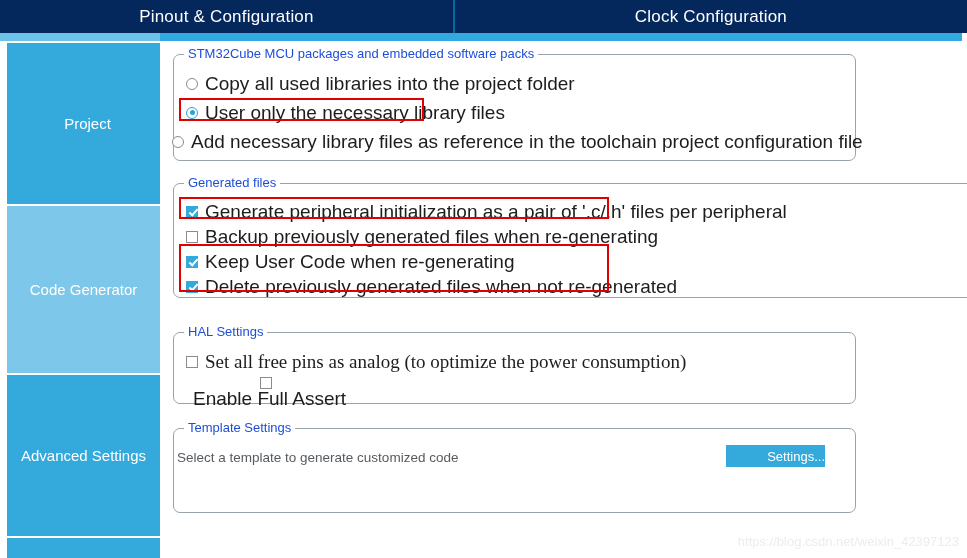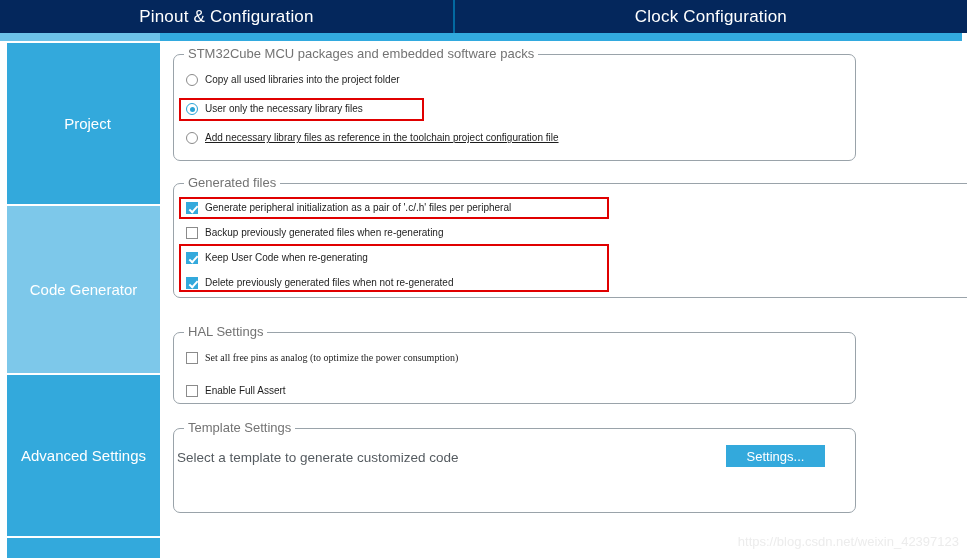--- a/index.html
+++ b/index.html
@@ -98,35 +98,35 @@
     box-sizing: border-box;
     background: transparent;
   }
   .group-legend {
     position: absolute;
     top: -9px;
     left: 10px;
     padding: 0 4px;
     background: #ffffff;
     font-size: 13px;
-    color: #737373;
+    color: #1d4ed8;
     white-space: nowrap;
   }
 
   .gb-packages  { left: 13px; top: 13px;  width: 683px; height: 107px; }
   .gb-generated { left: 13px; top: 142px; width: 803px; height: 115px; }
   .gb-hal       { left: 13px; top: 291px; width: 683px; height: 72px;  }
   .gb-template  { left: 13px; top: 387px; width: 683px; height: 85px;  }
 
   
   .opt {
     position: absolute;
     display: flex;
     align-items: center;
-    font-size: 10px;
+    font-size: 19px;
     color: #1d1d1d;
     white-space: nowrap;
     line-height: 1;
   }
   .opt .label { margin-left: 7px; }
 
   
   .radio {
     width: 12px; height: 12px;
     border-radius: 50%;
@@ -191,21 +191,21 @@
   .settings-btn {
     position: absolute;
     left: 566px; top: 404px;
     width: 99px; height: 22px;
     background: #33a9dc;
     color: #ffffff;
     font-size: 13px;
     border: none;
     display: flex;
     align-items: center;
-    justify-content: center;
+    justify-content: flex-end;
     cursor: pointer;
     font-family: "Liberation Sans", sans-serif;
   }
 
   
   .watermark {
     position: absolute;
     right: 8px;
     bottom: 9px;
     font-size: 13px;
@@ -248,21 +248,21 @@
     <span class="group-legend">STM32Cube MCU packages and embedded software packs</span>
   </div>
   <div class="opt" style="left:26px; top:33px;">
     <span class="radio"></span>
     <span class="label">Copy all used libraries into the project folder</span>
   </div>
   <div class="opt" style="left:26px; top:62px;">
     <span class="radio checked"></span>
     <span class="label">User only the necessary library files</span>
   </div>
-  <div class="opt" style="left:26px; top:91px;text-decoration:underline;">
+  <div class="opt" style="left:12px; top:91px;">
     <span class="radio"></span>
     <span class="label">Add necessary library files as reference in the toolchain project configuration file</span>
   </div>
   <div class="annot annot-radio"></div>
 
   <div class="groupbox gb-generated">
     <span class="group-legend">Generated files</span>
   </div>
   <div class="opt" style="left:26px; top:161px;">
     <span class="checkbox checked"></span>
@@ -283,21 +283,21 @@
   <div class="annot annot-gen"></div>
   <div class="annot annot-keepdel"></div>
 
   <div class="groupbox gb-hal">
     <span class="group-legend">HAL Settings</span>
   </div>
   <div class="opt" style="left:26px; top:311px;font-family:Liberation Serif, serif;">
     <span class="checkbox"></span>
     <span class="label">Set all free pins as analog (to optimize the power consumption)</span>
   </div>
-  <div class="opt" style="left:26px; top:344px;">
+  <div class="opt" style="left:26px; top:336px;flex-direction:column;">
     <span class="checkbox"></span>
     <span class="label">Enable Full Assert</span>
   </div>
 
   <div class="groupbox gb-template">
     <span class="group-legend">Template Settings</span>
   </div>
   <div class="tmpl-text">Select a template to generate customized code</div>
   <div class="settings-btn">
     <span>Settings...</span>

